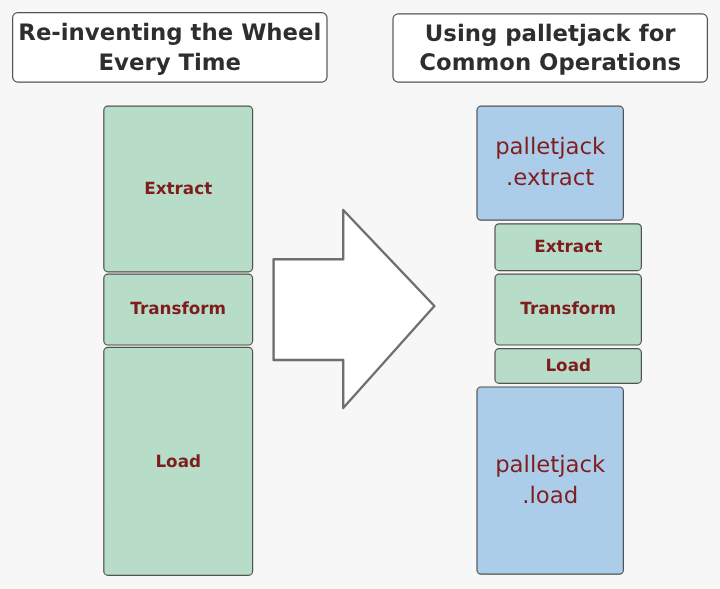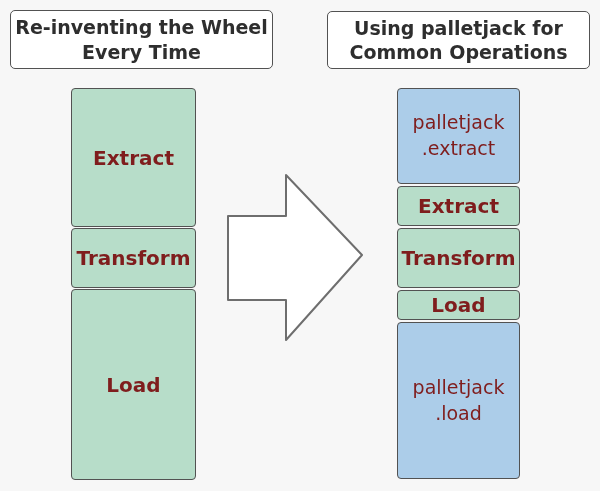--- a/index.html
+++ b/index.html
@@ -33,21 +33,22 @@
     font-size: 19px;
     line-height: 1.28;
     color: #2e2e2e;
   }
   .block {
     border-radius: 4px;
   }
   .green {
     background: #b7ddc9;
     font-weight: bold;
-    font-size: 20px;
+    font-size: 14px;
+    margin-left: 15px;
   }
   .blue {
     background: #accde9;
     font-weight: normal;
     font-size: 19px;
     line-height: 1.35;
   }
   
   .hdr-left   { left: 10px;  top: 10px; width: 263px; height: 59px; }
   .hdr-right  { left: 327px; top: 11px; width: 263px; height: 58px; }

